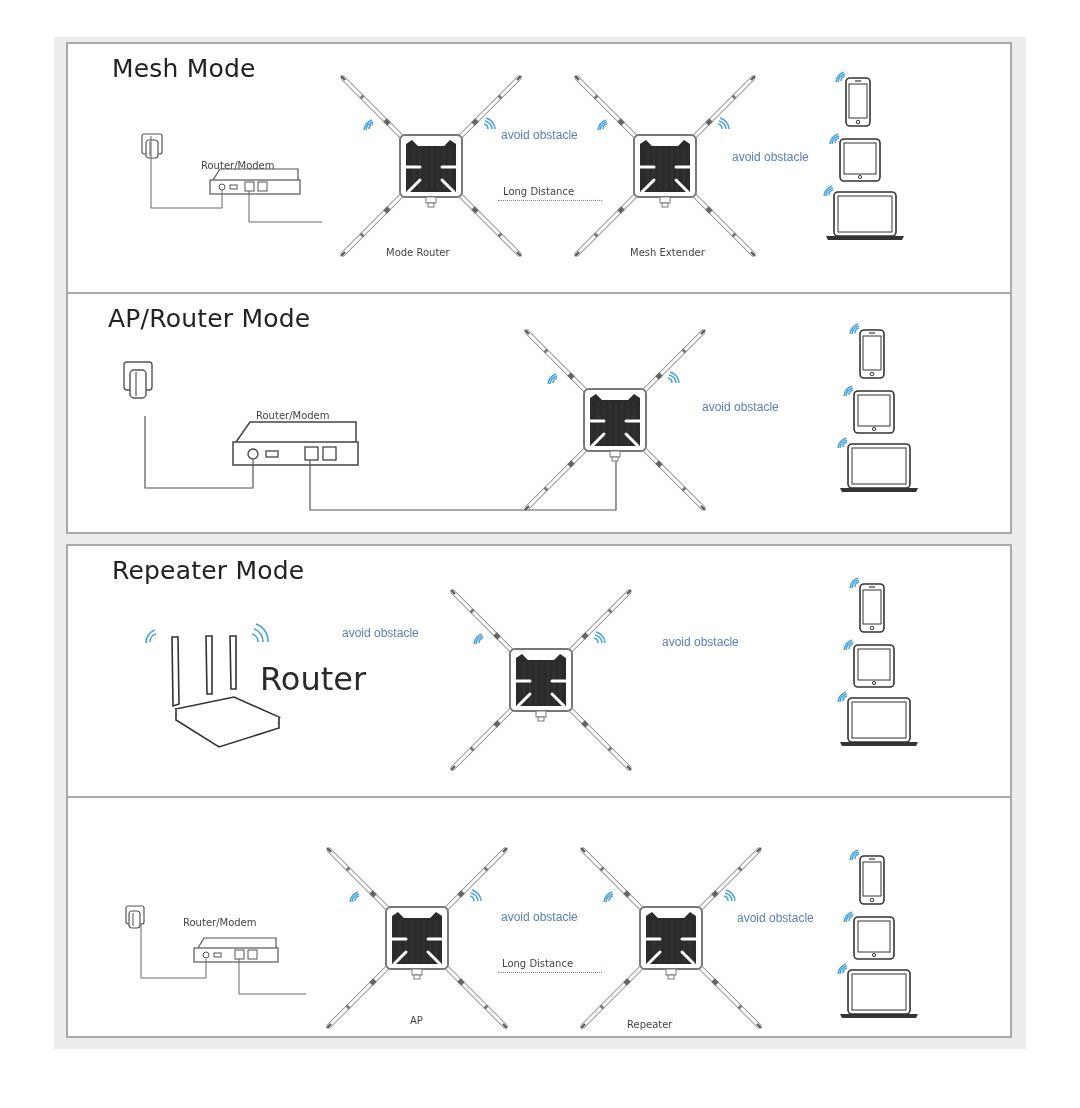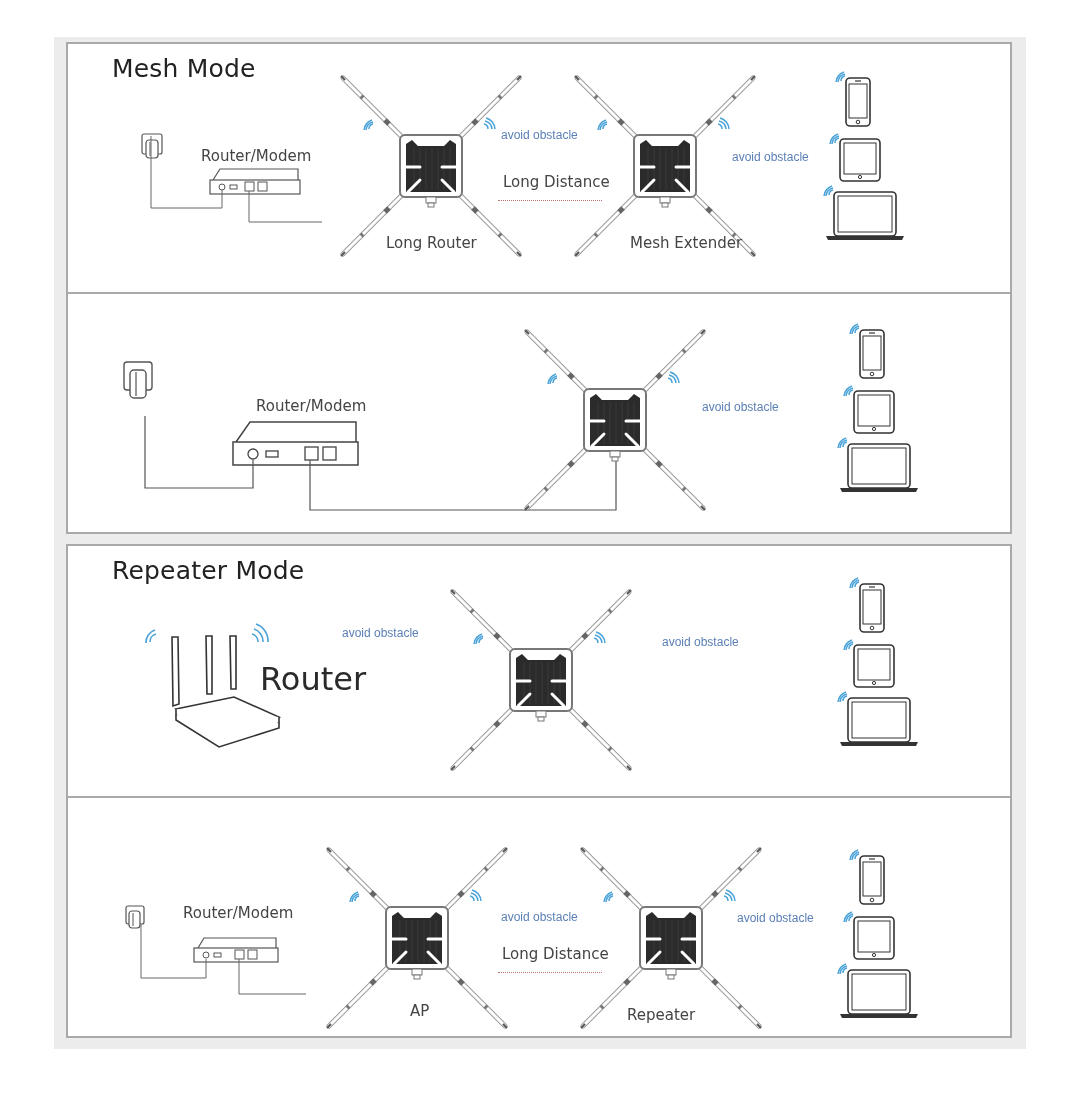--- a/index.html
+++ b/index.html
@@ -1,20 +1,20 @@
 <!DOCTYPE html>
 <html><head>
 <meta charset="utf-8">
 <style>
   html,body{margin:0;padding:0;background:#ffffff;}
   body{width:1080px;height:1108px;position:relative;overflow:hidden;font-family:"DejaVu Sans","Liberation Sans",sans-serif;}
   .frame{position:absolute;left:54px;top:37px;width:972px;height:1012px;background:#ececec;}
   .panel{position:absolute;left:66px;width:946px;background:#ffffff;border:2px solid #a9a9a9;box-sizing:border-box;}
   .title{position:absolute;left:44px;top:10px;font-size:25px;color:#222;font-weight:normal;letter-spacing:0.2px;white-space:nowrap;}
-  .lbl{position:absolute;font-size:15px;color:#444;white-space:nowrap;}
+  .lbl{position:absolute;font-size:10px;color:#444;white-space:nowrap;margin-top:13px;}
   .blue{position:absolute;font-size:12px;color:#5a7fb5;white-space:nowrap;font-family:"Liberation Sans",sans-serif;}
   .bigrouter{position:absolute;font-size:32px;color:#2a2a2a;white-space:nowrap;}
   .dotline{position:absolute;height:0;border-top:1px dotted #c07070;}
   svg.abs{position:absolute;overflow:visible;}
 </style>
 </head>
 <body>
 
 <div class="frame"></div>
 
@@ -34,39 +34,40 @@
     <rect x="82" y="31" width="7" height="4" fill="none" stroke="#555" stroke-width="1"></rect>
     <rect x="97" y="28" width="9" height="9" fill="none" stroke="#555" stroke-width="1"></rect>
     <rect x="110" y="28" width="9" height="9" fill="none" stroke="#555" stroke-width="1"></rect>
     <polyline points="3,-18 3,54 74,54 74,36" fill="none" stroke="#666" stroke-width="1"></polyline>
     <polyline points="101,37 101,68 174,68" fill="none" stroke="#666" stroke-width="1"></polyline>
   </svg>
 
   <svg class="abs" style="left:278px;top:30px;" width="170" height="180" viewBox="0 0 170 180">
     <use href="#ant-device"></use>
   </svg>
-  <div class="lbl" style="left:318px;top:190px;">Long Router</div>
+  <div class="lbl" style="left:318px;top:190px;">Mode Router</div>
 
   <div class="blue" style="left:433px;top:84px;">avoid obstacle</div>
   <div class="lbl" style="left:435px;top:129px;">Long Distance</div>
   <div class="dotline" style="left:430px;top:156px;width:104px;"></div>
 
   <svg class="abs" style="left:512px;top:30px;" width="170" height="180" viewBox="0 0 170 180">
     <use href="#ant-device"></use>
   </svg>
   <div class="lbl" style="left:562px;top:190px;">Mesh Extender</div>
 
   <div class="blue" style="left:664px;top:106px;">avoid obstacle</div>
 
   <svg class="abs" style="left:756px;top:24px;" width="90" height="180" viewBox="0 0 90 180">
     <use href="#clients"></use>
   </svg>
 </div>
 
 <div class="panel" style="top:292px;height:242px;">
+  <div class="title" style="left:40px;">AP/Router Mode</div>
 
   <svg class="abs" style="left:54px;top:66px;" width="36" height="56" viewBox="0 0 36 56">
     <rect x="2" y="2" width="28" height="28" rx="3" fill="none" stroke="#555" stroke-width="1.4"></rect>
     <rect x="8" y="10" width="16" height="28" rx="4" fill="#fff" stroke="#555" stroke-width="1.4"></rect>
     <line x1="14" y1="12" x2="14" y2="36" stroke="#555" stroke-width="1.2"></line>
   </svg>
   <div class="lbl" style="left:188px;top:103px;">Router/Modem</div>
   <svg class="abs" style="left:60px;top:126px;" width="500" height="100" viewBox="0 0 500 100">
     <path d="M108 22 L122 2 L228 2 L228 22" fill="none" stroke="#444" stroke-width="1.5"></path>
     <rect x="105" y="22" width="125" height="23" fill="#fff" stroke="#444" stroke-width="1.5"></rect>

